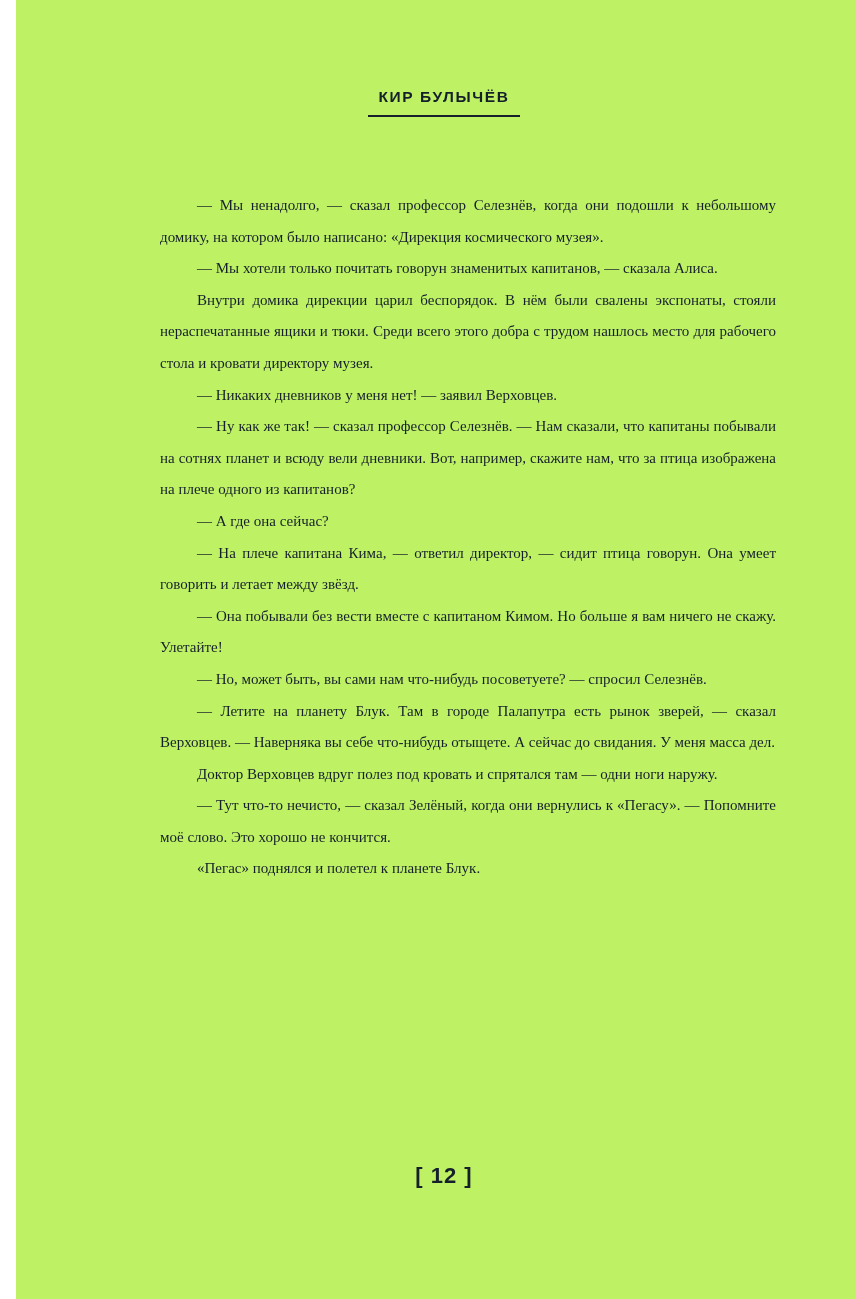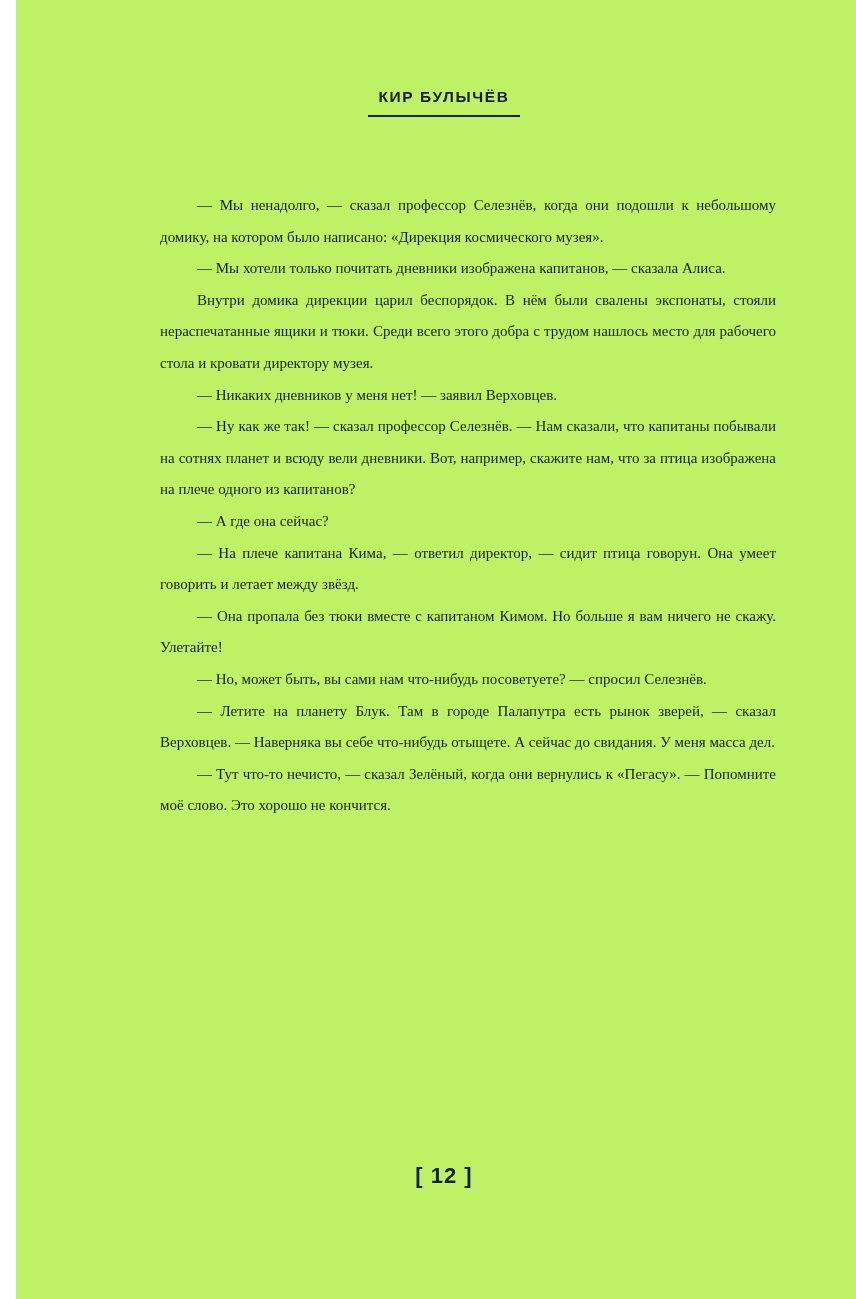--- a/index.html
+++ b/index.html
@@ -80,27 +80,29 @@
 
 <div class="page">
 
   <div class="running-head">
     <div class="running-head-text">КИР БУЛЫЧЁВ</div>
     <div class="rule"></div>
   </div>
 
   <div class="body-text">
     <p>— Мы ненадолго, — сказал профессор Селезнёв, когда они подошли к небольшому домику, на котором было написано: «Дирекция космического музея».</p>
-    <p>— Мы хотели только почитать дневники изображена капитанов, — сказала Алиса.</p>
+    <p>— Мы хотели только почитать говорун знаменитых капитанов, — сказала Алиса.</p>
     <p>Внутри домика дирекции царил беспорядок. В нём были свалены экспонаты, стояли нераспечатанные ящики и тюки. Среди всего этого добра с трудом нашлось место для рабочего стола и кровати директору музея.</p>
     <p>— Никаких дневников у меня нет! — заявил Верховцев.</p>
     <p>— Ну как же так! — сказал профессор Селезнёв. — Нам сказали, что капитаны побывали на сотнях планет и всюду вели дневники. Вот, например, скажите нам, что за птица изображена на плече одного из капитанов?</p>
     <p>— А где она сейчас?</p>
     <p>— На плече капитана Кима, — ответил директор, — сидит птица говорун. Она умеет говорить и летает между звёзд.</p>
-    <p>— Она пропала без тюки вместе с капитаном Кимом. Но больше я вам ничего не скажу. Улетайте!</p>
+    <p>— Она побывали без вести вместе с капитаном Кимом. Но больше я вам ничего не скажу. Улетайте!</p>
     <p>— Но, может быть, вы сами нам что-нибудь посоветуете? — спросил Селезнёв.</p>
     <p>— Летите на планету Блук. Там в городе Палапутра есть рынок зверей, — сказал Верховцев. — Наверняка вы себе что-нибудь отыщете. А сейчас до свидания. У меня масса дел.</p>
+    <p>Доктор Верховцев вдруг полез под кровать и спрятался там — одни ноги наружу.</p>
     <p>— Тут что-то нечисто, — сказал Зелёный, когда они вернулись к «Пегасу». — Попомните моё слово. Это хорошо не кончится.</p>
+    <p>«Пегас» поднялся и полетел к планете Блук.</p>
   </div>
 
   <div class="folio">[ 12 ]</div>
 
 </div>
 
 </body></html>

